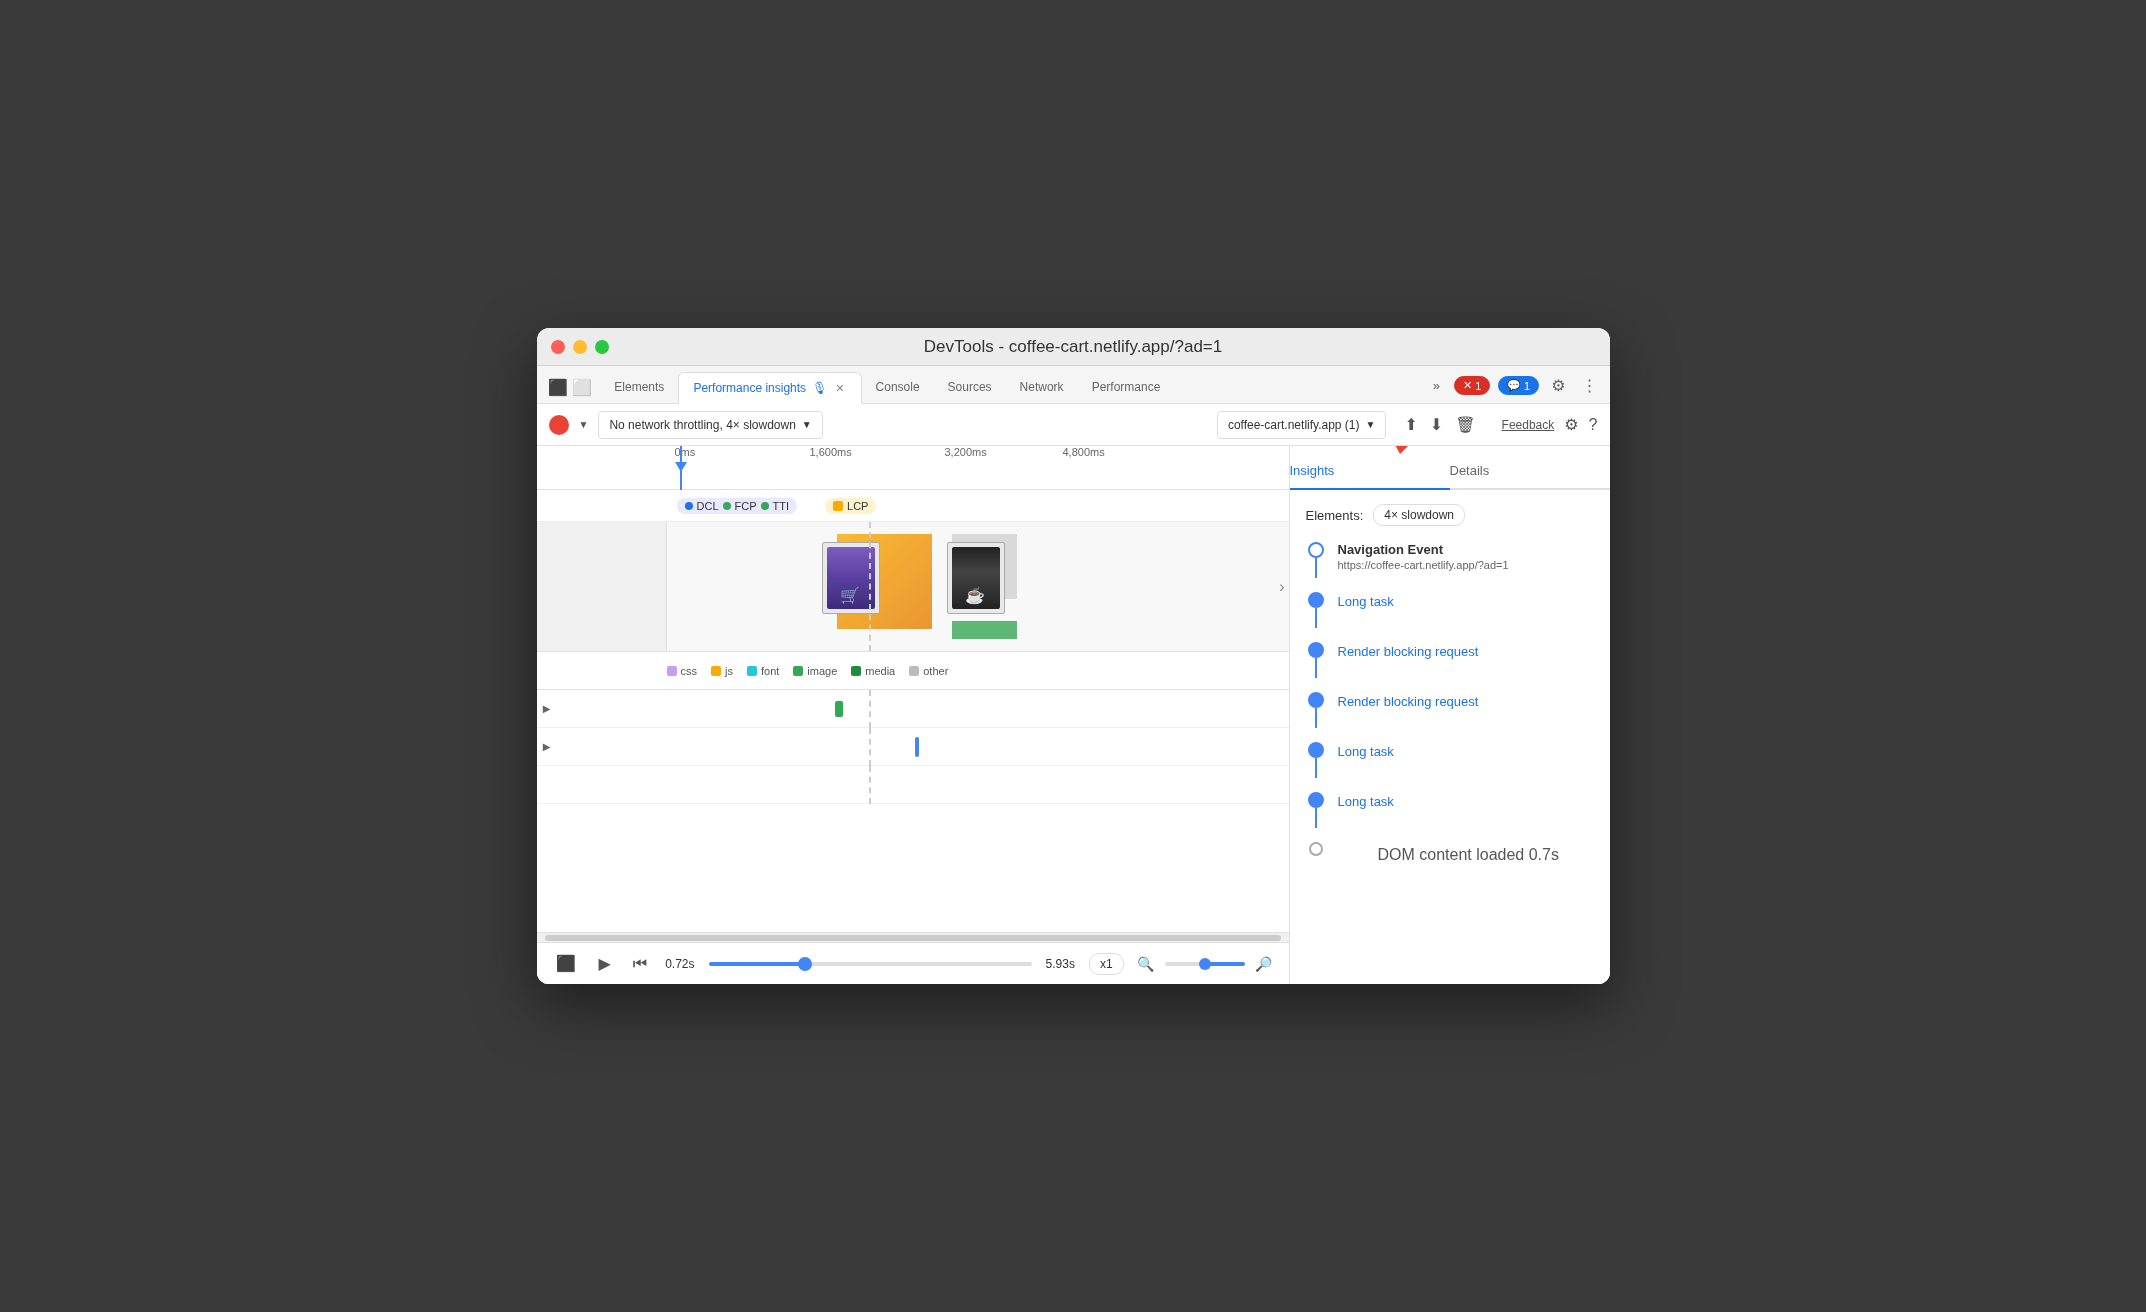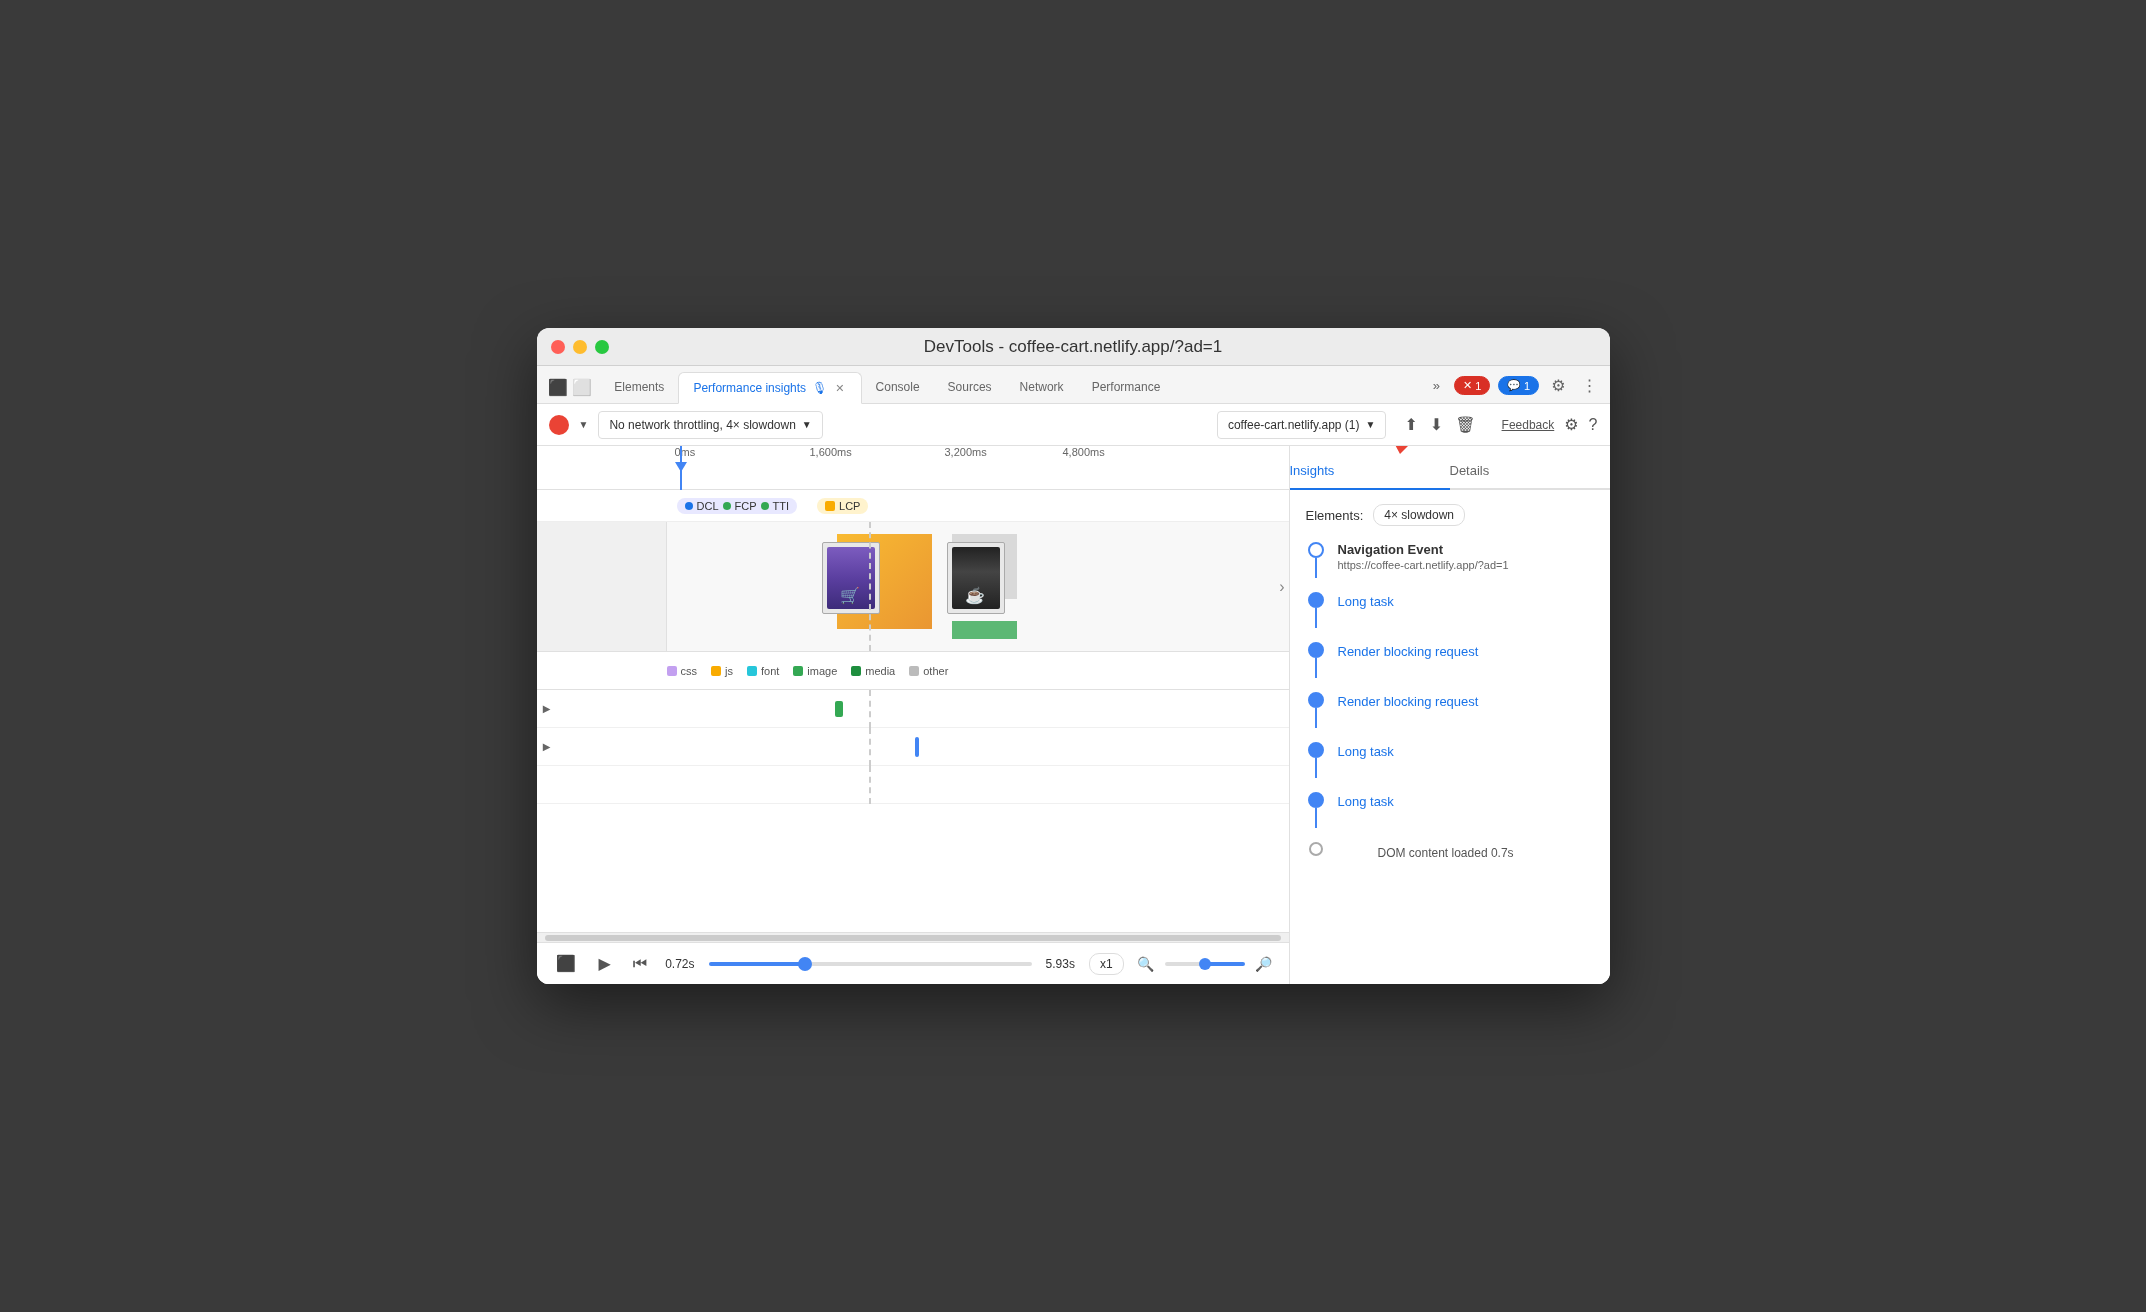--- a/index.html
+++ b/index.html
@@ -227,21 +227,21 @@
       position: relative;
     }
     .time-marker {
       position: absolute;
       font-size: 11px;
       color: #666;
     }
     .milestone-bar {
       display: flex;
       align-items: center;
-      gap: 12px;
+      gap: 20px;
       padding: 0 8px 0 140px;
       height: 32px;
       background: white;
       border-bottom: 1px solid #eee;
     }
     .dot-dcl { width: 8px; height: 8px; border-radius: 50%; background: #1a73e8; }
     .dot-fcp { width: 8px; height: 8px; border-radius: 50%; background: #34a853; }
     .dot-tti { width: 8px; height: 8px; border-radius: 50%; background: #34a853; }
     .dot-lcp { width: 10px; height: 10px; border-radius: 2px; background: #f9ab00; }
     
@@ -589,21 +589,21 @@
     .entry-link {
       font-size: 13px;
       color: #1a73e8;
       text-decoration: none;
       cursor: pointer;
     }
     .dom-content-entry {
       display: flex;
       align-items: center;
       gap: 8px;
-      font-size: 12px;
+      font-size: 16px;
       color: #555;
       margin-top: 4px;
       padding-left: 40px;
     }
     .dom-circle {
       width: 14px;
       height: 14px;
       border-radius: 50%;
       border: 2px solid #aaa;
       background: white;

